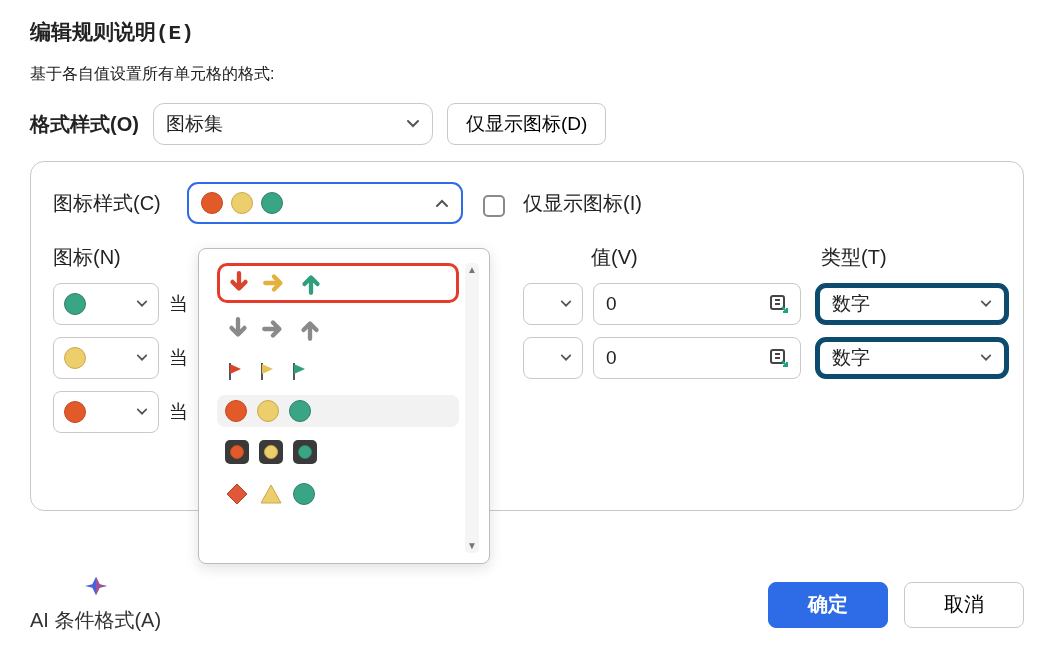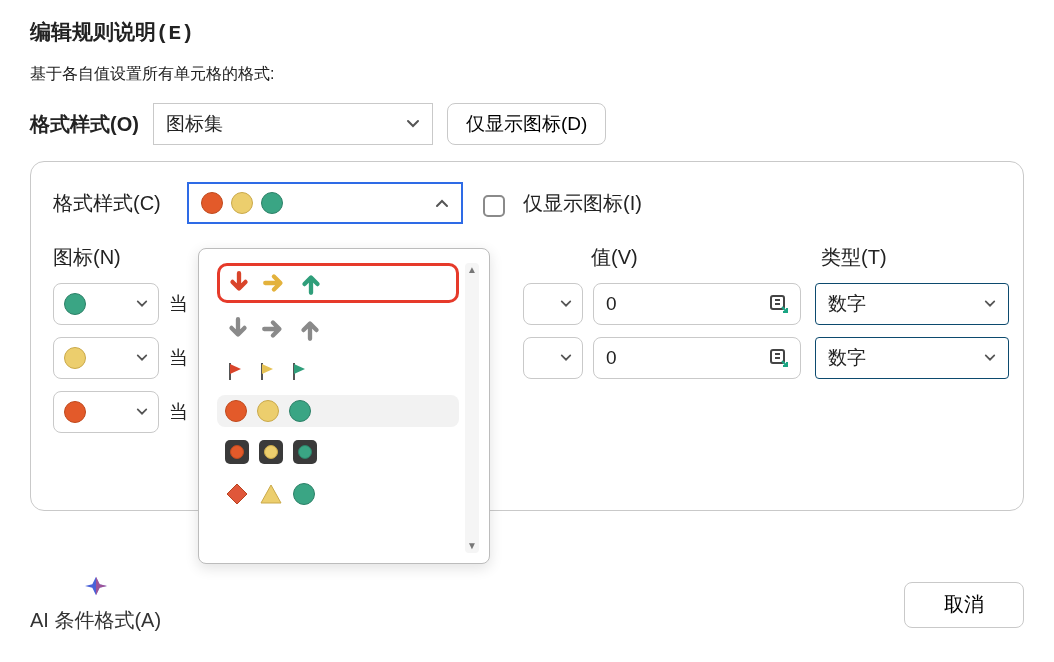--- a/index.html
+++ b/index.html
@@ -35,21 +35,21 @@
   }
   .label {
     font-size: 20px;
   }
   .select {
     display: flex;
     align-items: center;
     justify-content: space-between;
     height: 42px;
     border: 1px solid #c9c9c9;
-    border-radius: 0;
+    border-radius: 11px;
     padding: 0 12px;
     font-size: 19px;
     background: #fff;
     cursor: pointer;
     gap: 10px;
   }
   .select.focused {
     border: 2px solid #2e6be6;
   }
   .btn {
@@ -182,21 +182,21 @@
     display:flex; align-items:center; justify-content:space-between;
   }
   .value-icon {
     position:absolute; right:10px; top:50%; transform:translateY(-50%);
     width:22px; height:22px; display:flex; align-items:center; justify-content:center;
   }
   .type-select {
     position:absolute;
     width: 194px; height: 42px;
     display:flex; align-items:center; justify-content:space-between;
-    border:1px solid #0c4a6e; border-radius:4px;
+    border:5px solid #0c4a6e; border-radius:11px;
     padding: 0 12px; font-size:19px; cursor:pointer; background:#fff;
   }
 
   .footer {
     position:absolute;
     left: 30px; right: 30px; bottom: 28px;
     display:flex; align-items:center; justify-content:space-between;
   }
   .ai-link {
     display:flex; align-items:center; gap:10px;
@@ -232,21 +232,21 @@
     </span>
   </div>
   <button class="btn">
     <span>仅显示图标(D)</span>
   </button>
 </div>
 
 <div class="panel">
 
   <div class="row">
-    <div class="label" style="width:120px">格式样式(C)</div>
+    <div class="label" style="width:120px">图标样式(C)</div>
     <div class="select focused" style="width:276px">
       <span class="icon-set">
         <span class="dot dot-red"></span>
         <span class="dot dot-yellow"></span>
         <span class="dot dot-green"></span>
       </span>
       <span class="chev-up">
         <svg width="14" height="14" viewBox="0 0 14 14">
             <path d="M2 10l5-5 5 5" fill="none" stroke="#555" stroke-width="2" stroke-linecap="round"></path>
           </svg>
@@ -429,17 +429,20 @@
   <div class="ai-link">
     <span class="ai-logo">
       <svg width="22" height="22" viewBox="0 0 24 24">
           <path d="M12 2l4 8 8 2-8 2-4 8-4-8-8-2 8-2z" fill="#4a62d8"></path>
           <path d="M12 2l4 8 8 2-8 2-4 8" fill="#d64a6e" opacity=".6"></path>
         </svg>
     </span>
     <span>AI 条件格式(A)</span>
   </div>
   <div class="footer-buttons">
+    <button class="btn primary">
+      <span>确定</span>
+    </button>
     <button class="btn">
       <span>取消</span>
     </button>
   </div>
 </div>
 
 </body></html>

